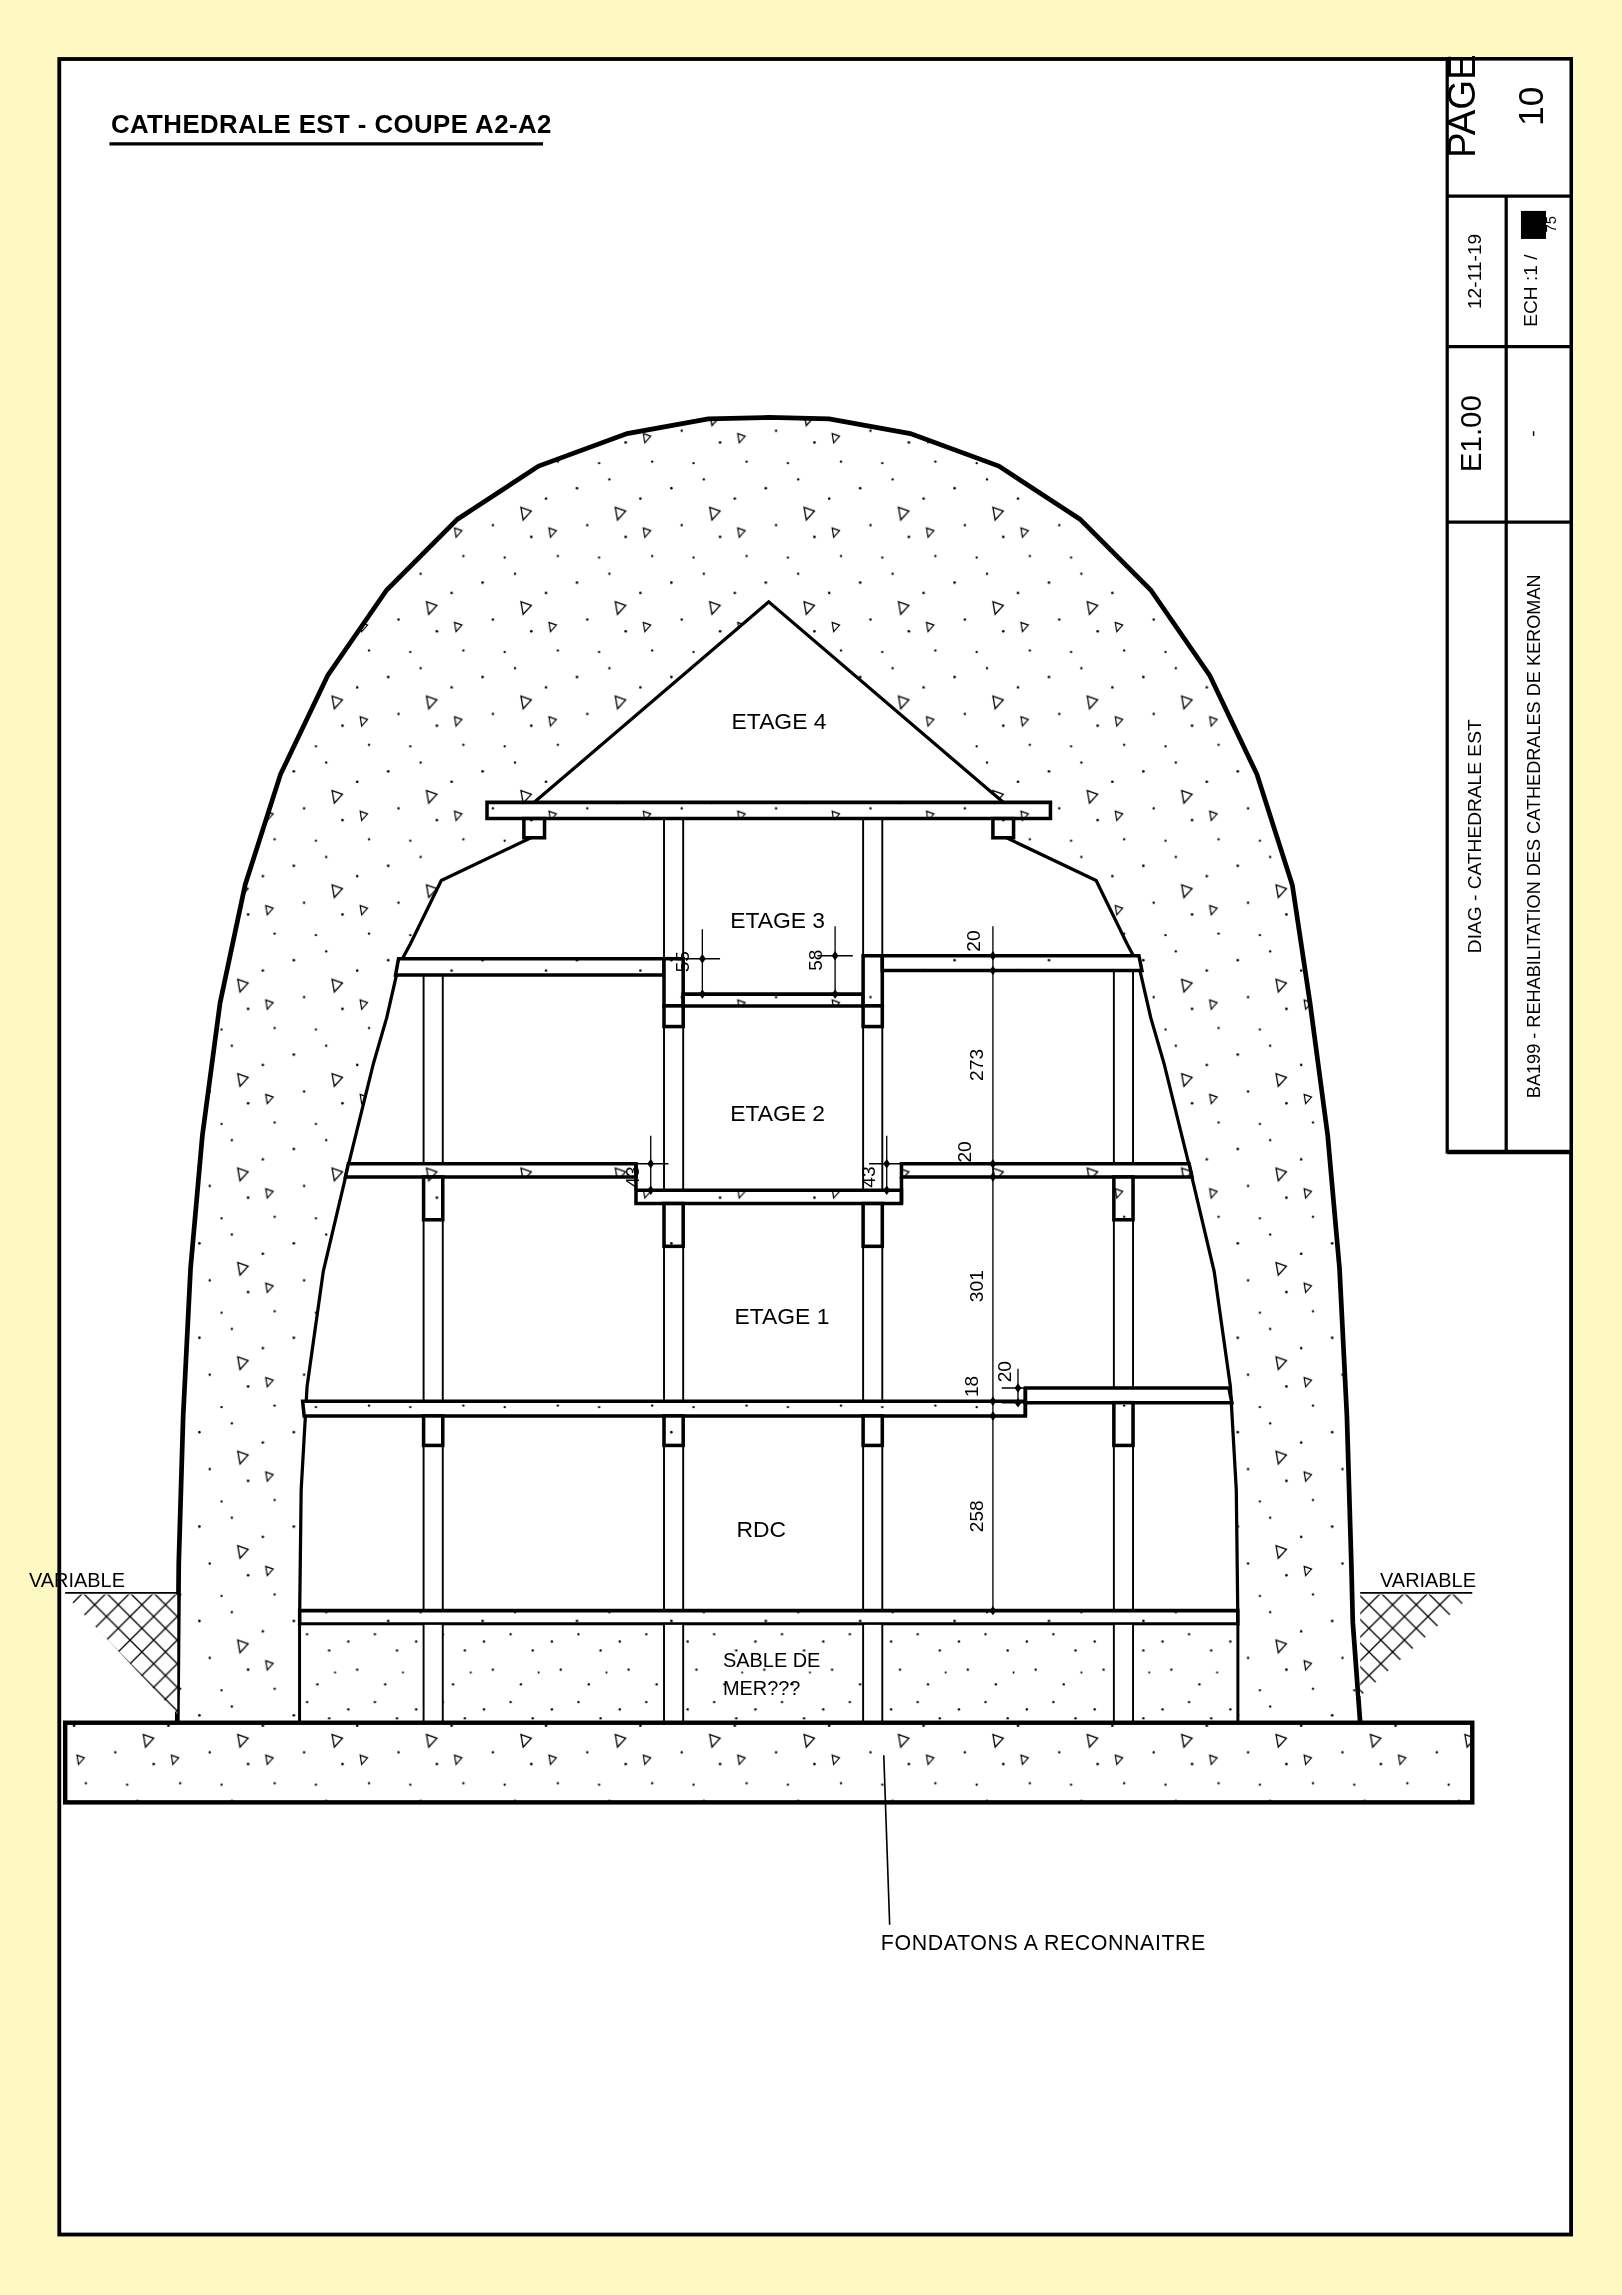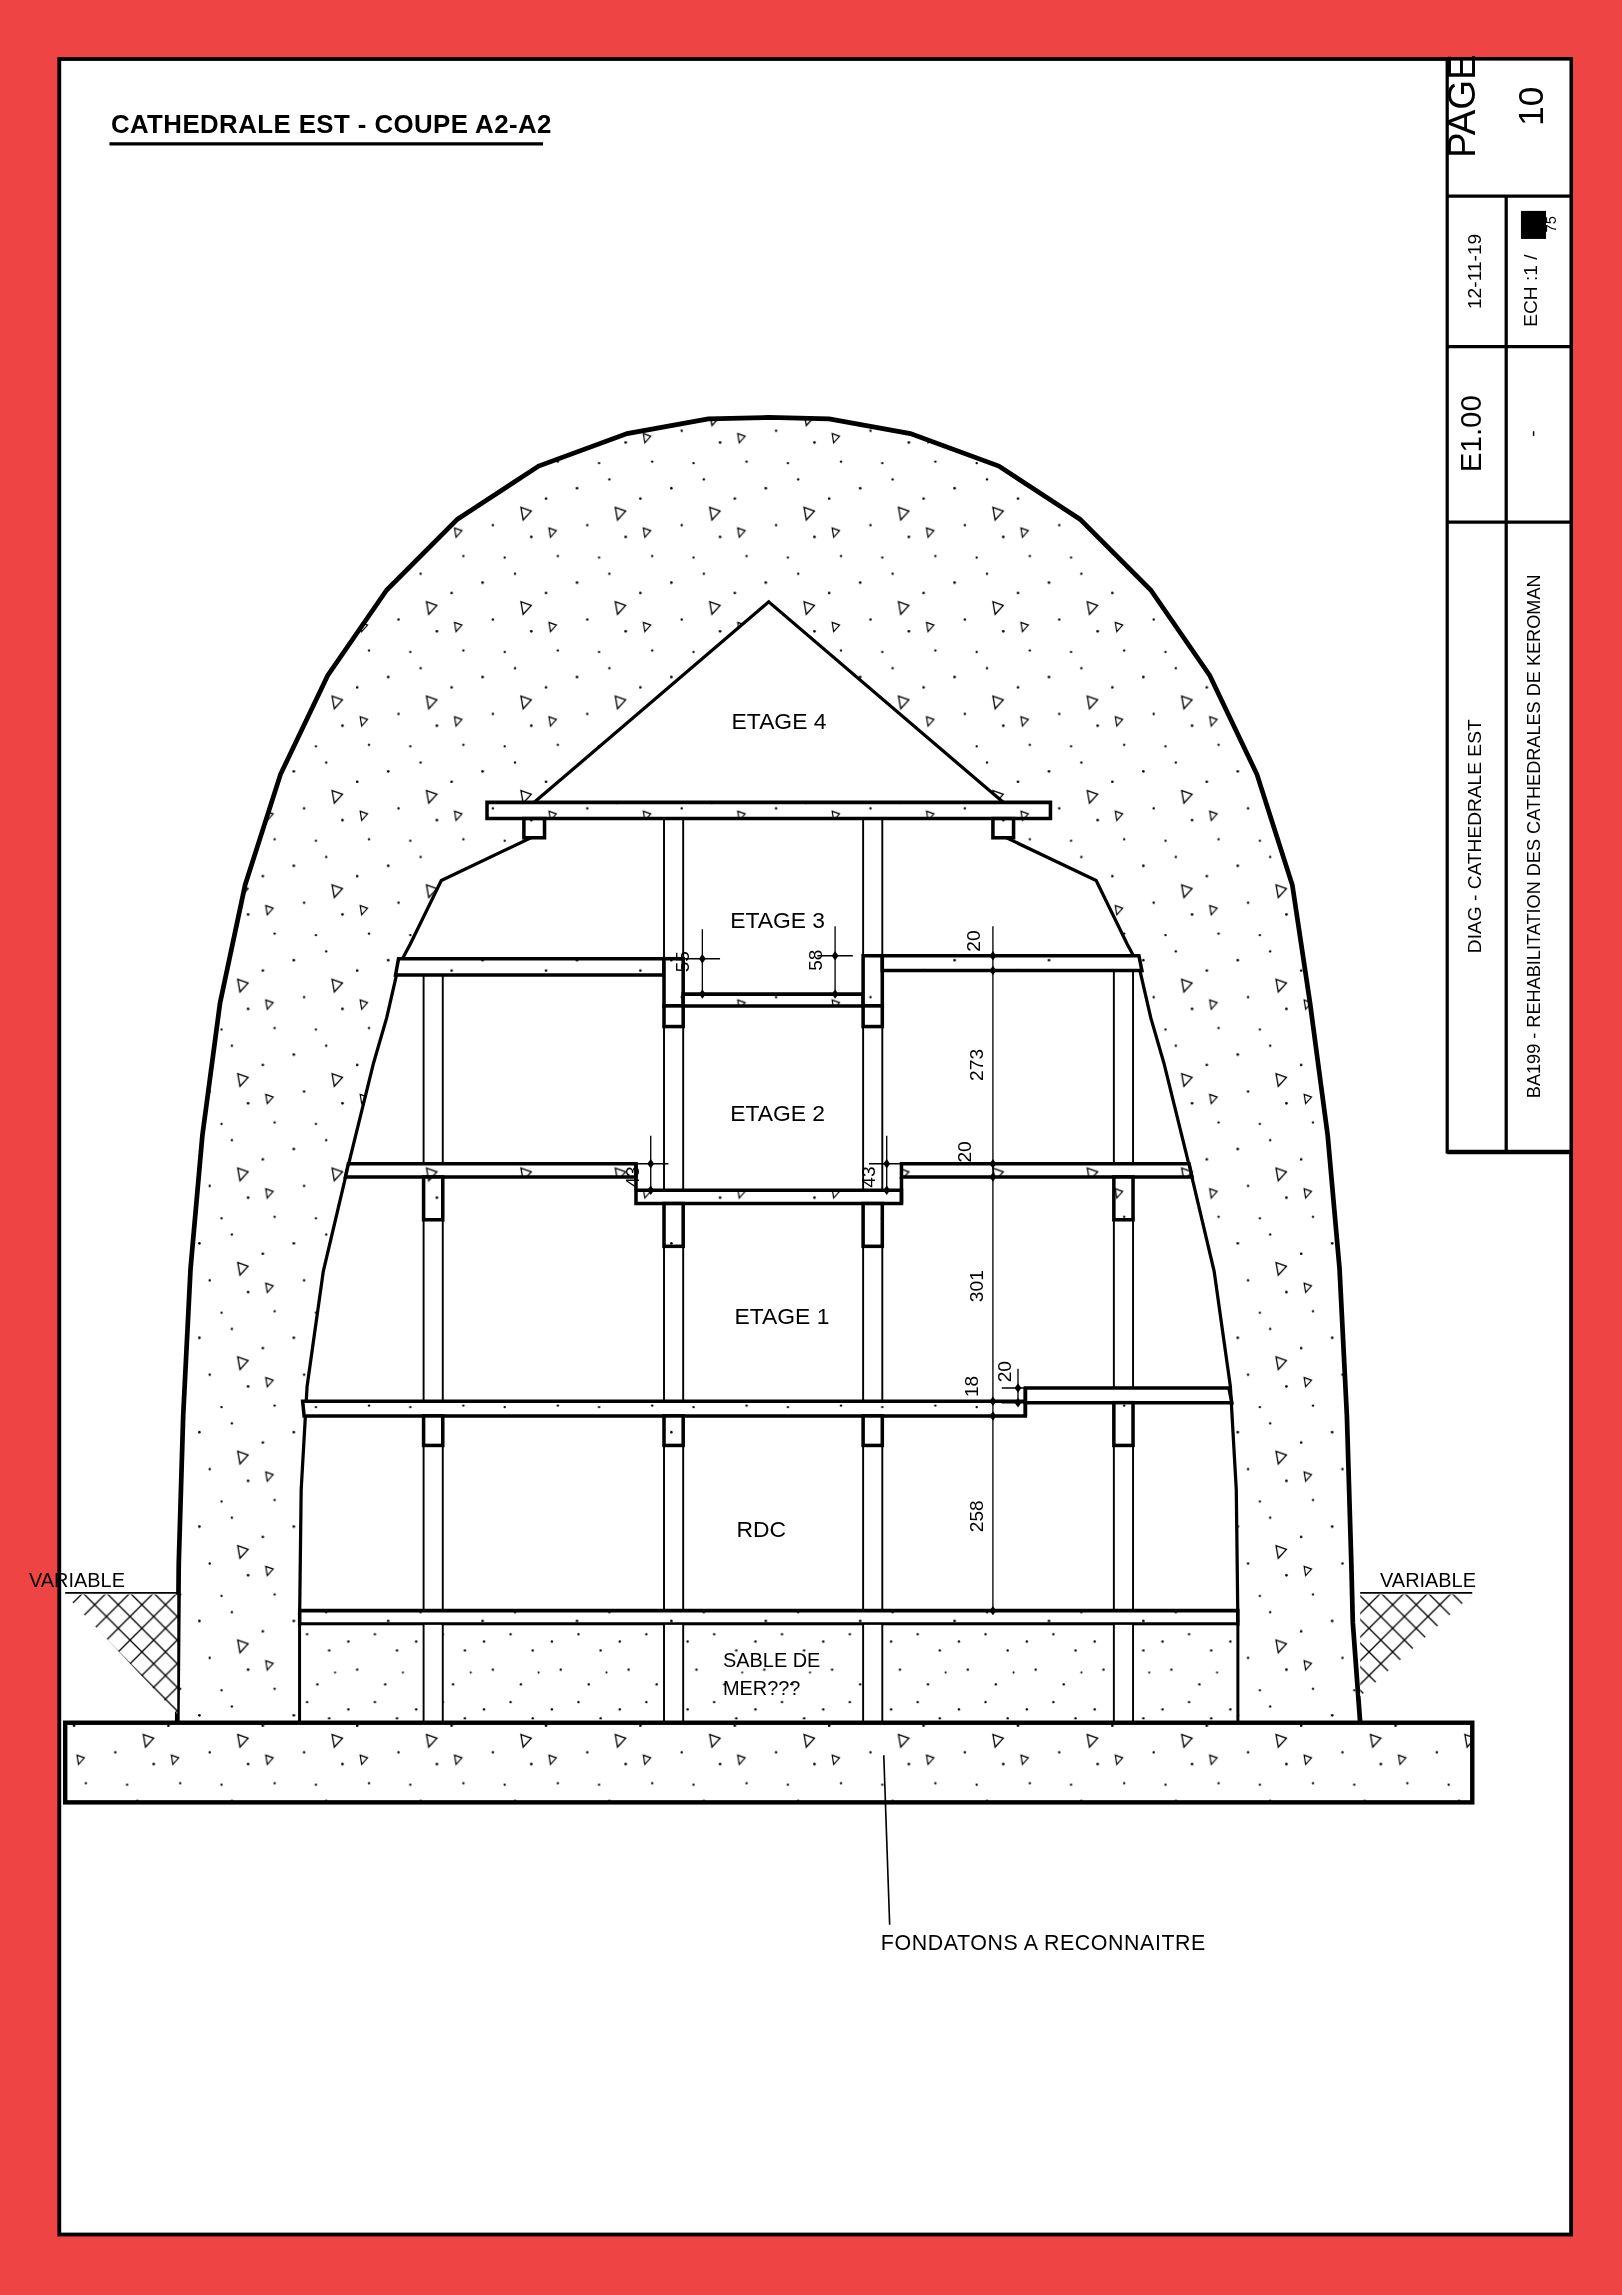--- a/index.html
+++ b/index.html
@@ -1,16 +1,16 @@
 <!DOCTYPE html>
 <html style="font-size:7.4px"><head>
 <meta charset="utf-8">
 <style>
   html,body{margin:0;padding:0;background:#ffffff;}
-  .sheet{width:1623px;height:2295px;position:relative;background:#ef4444;}
+  .sheet{width:1623px;height:2295px;position:relative;background:#fef9c3;}
   svg{display:block;}
   text{font-family:"Liberation Sans","DejaVu Sans",sans-serif;fill:#000;}
   .t-main{font-size:17.5px;font-weight:bold;letter-spacing:.3px;}
   .t-label{font-size:15.5px;}
   .t-dim{font-size:13px;}
   .t-small{font-size:13.5px;}
   .t-note{font-size:14.5px;letter-spacing:.4px;}
   .t-block-big{font-size:26px;}
   .t-block-num{font-size:24px;}
   .t-block-mid{font-size:20px;}

